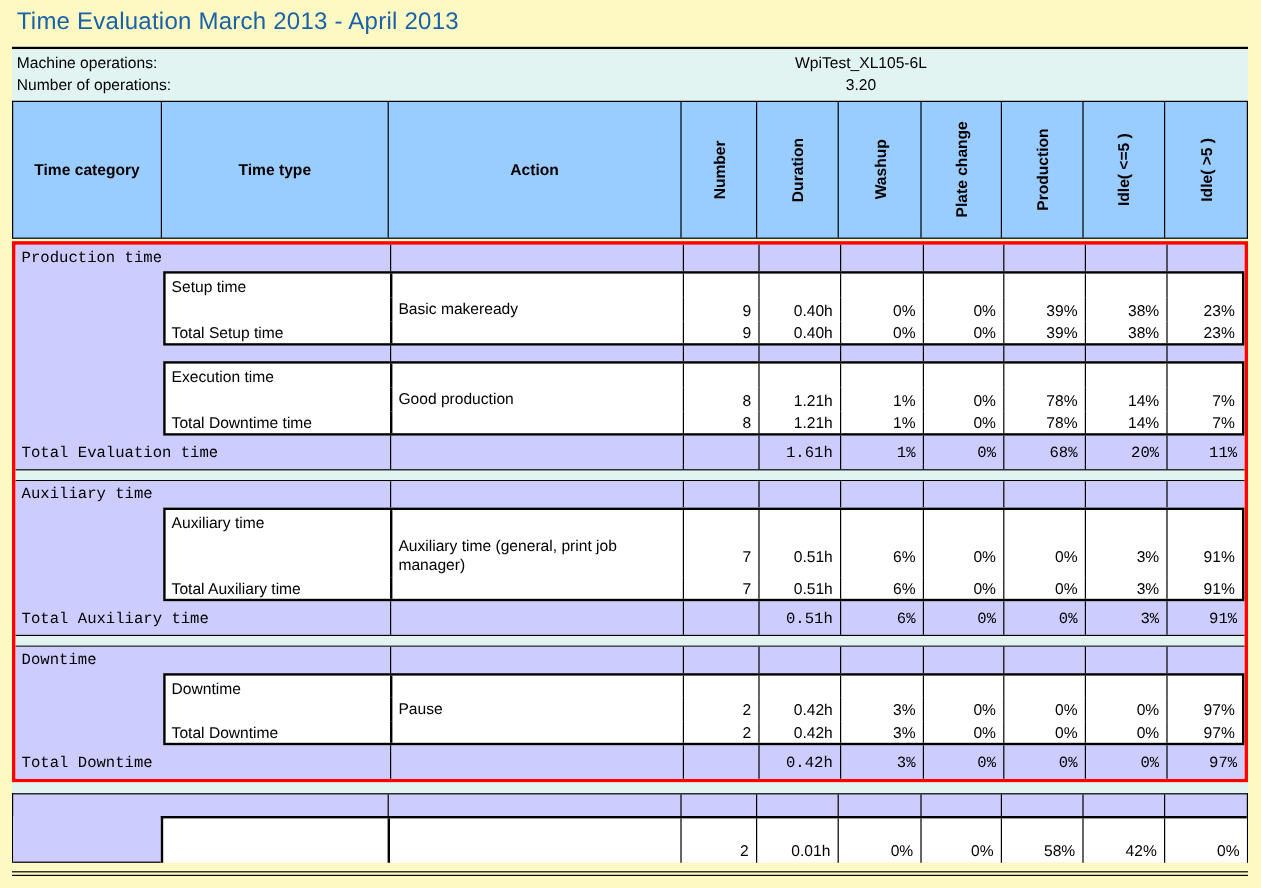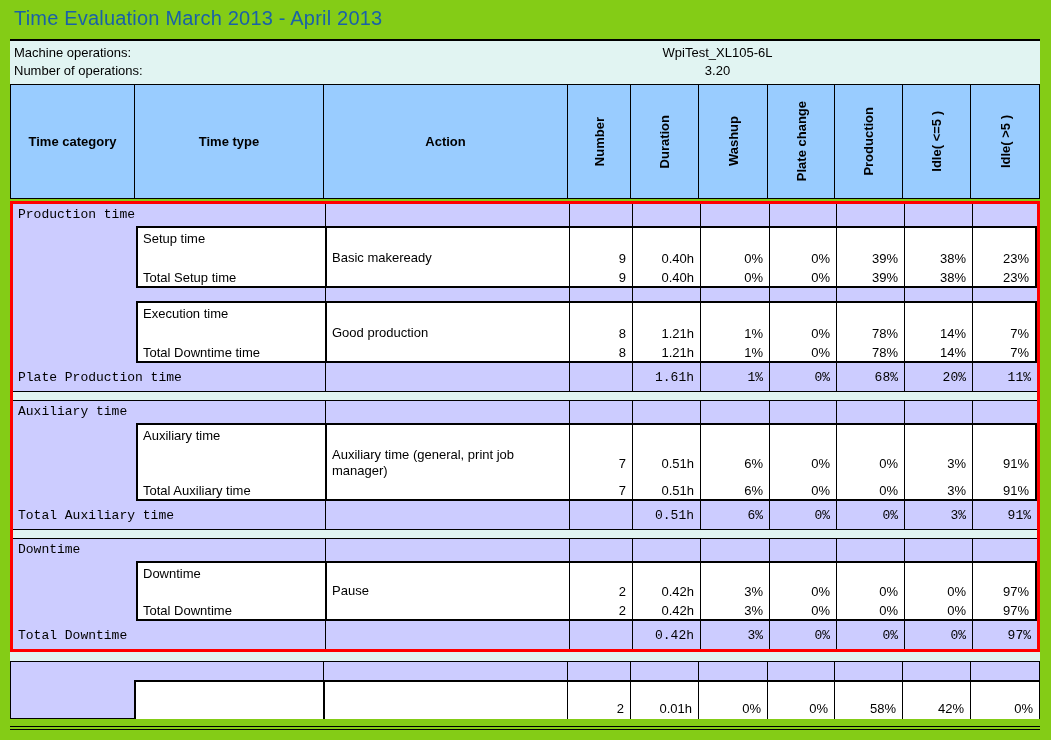--- a/index.html
+++ b/index.html
@@ -1,19 +1,19 @@
 <!DOCTYPE html>
 <html><head>
 <meta charset="utf-8">
 <style>
   html,body{margin:0;padding:0;background:#fff;}
   .page{
     position:relative;
     width:1051px;height:740px;
-    background:#84cc16;
+    background:#fef9c3;
     font-family:"Liberation Sans",sans-serif;
     color:#000;
     font-size:13px;
     overflow:hidden;
     box-sizing:border-box;
   }
   .sheet{width:1030px;margin-left:10px;}
   .title{
     color:#1a61a8;
     font-size:20px;
@@ -245,21 +245,21 @@
               <div class="cell type-cell">Total Downtime time</div>
               <div class="cell action-cell"></div>
               <div style="display:contents">
                 <div class="cell num">8</div><div class="cell num">1.21h</div><div class="cell num">1%</div><div class="cell num">0%</div><div class="cell num">78%</div><div class="cell num">14%</div><div class="cell num">7%</div>
               </div>
             </div>
           </div>
         </div>
 
         <div class="lav-row sec-total">
-          <div class="cell label-cell">Plate Production time</div>
+          <div class="cell label-cell">Total Evaluation time</div>
           <div class="cell"></div>
           <div style="display:contents">
             <div class="cell num"></div><div class="cell num">1.61h</div><div class="cell num">1%</div><div class="cell num">0%</div><div class="cell num">68%</div><div class="cell num">20%</div><div class="cell num">11%</div>
           </div>
         </div>
       </div>
 
       <div class="sep-in"></div>
 
       <div class="section">

